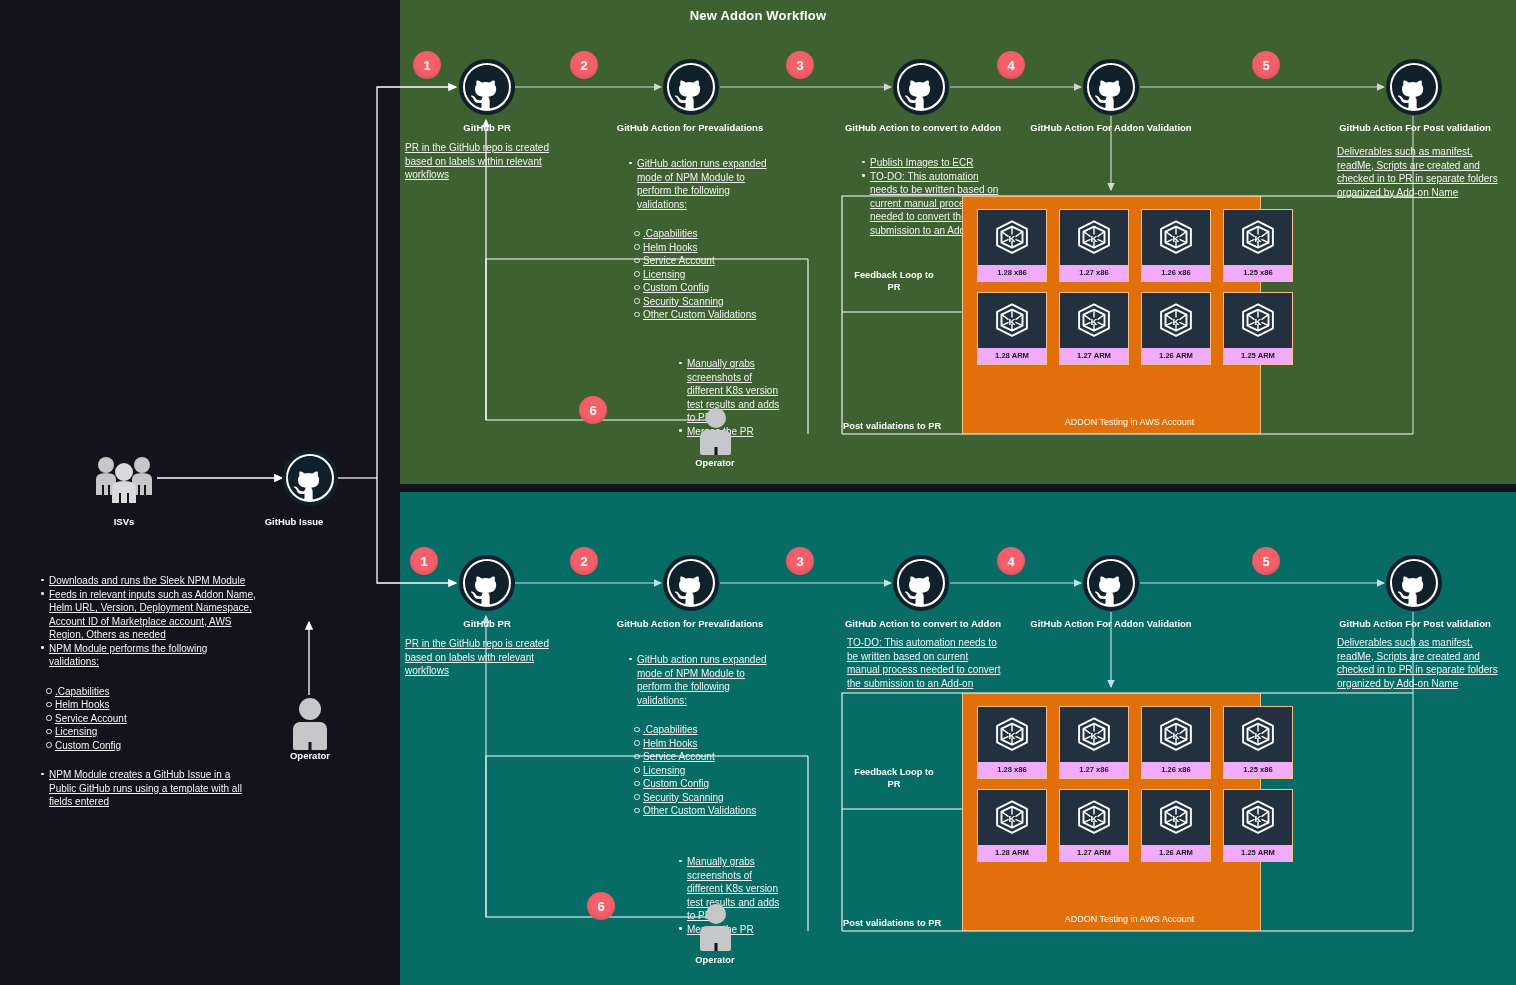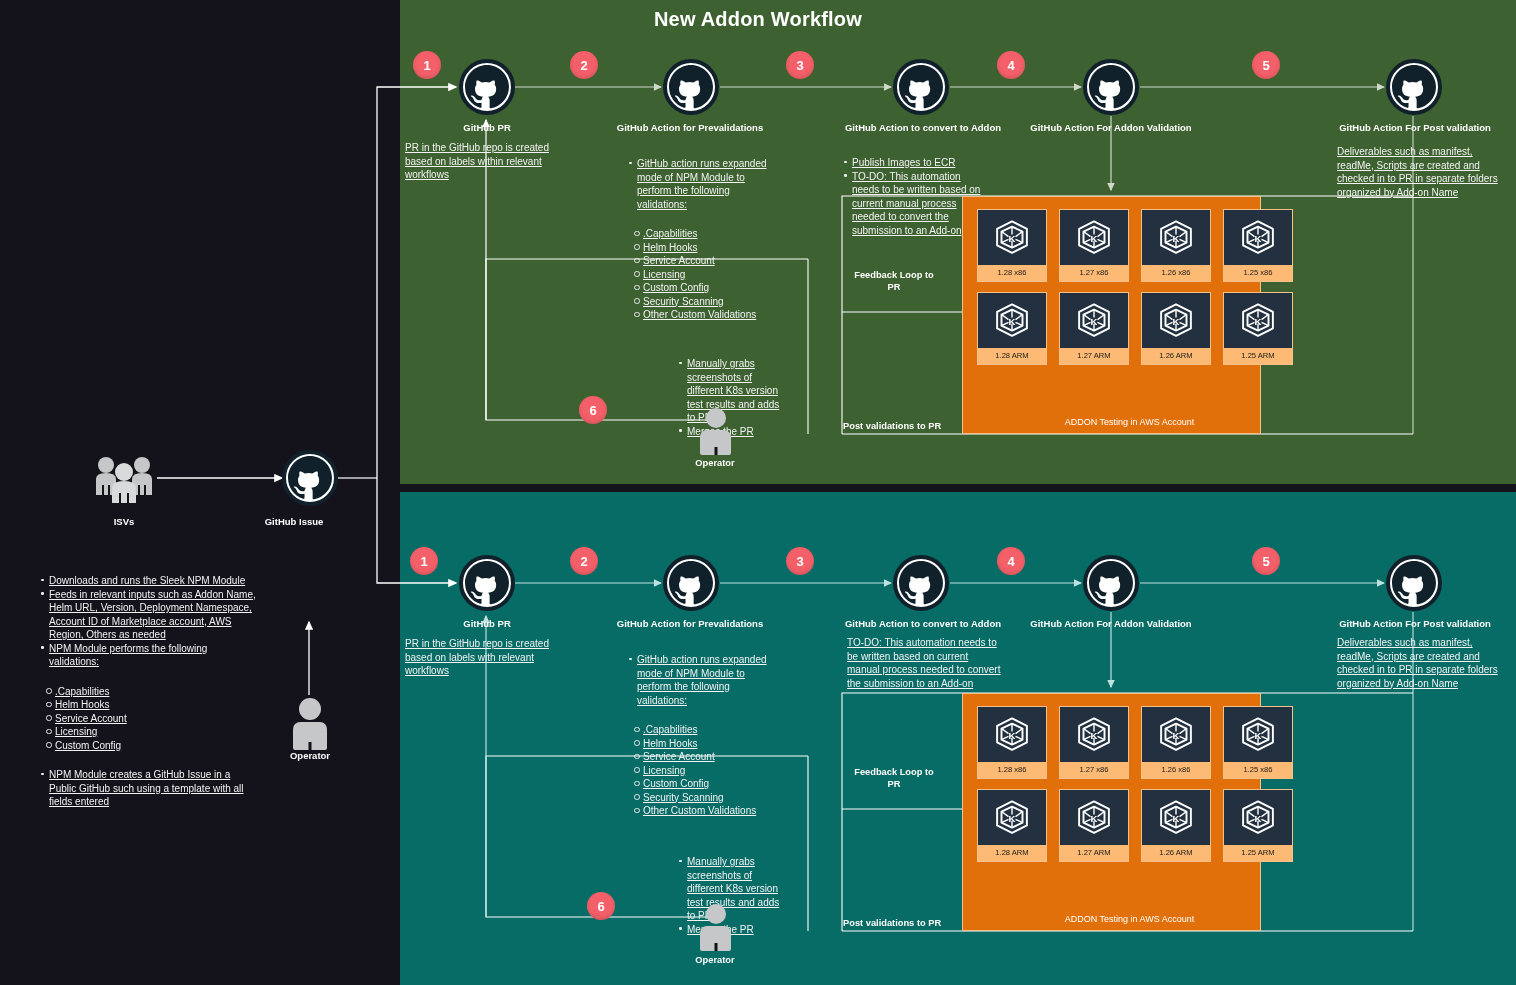--- a/index.html
+++ b/index.html
@@ -12,21 +12,21 @@
   }
   .stage { position: absolute; inset: 0; }
 
   
   .panel { position: absolute; }
   #panel-new    { left: 400px; top: 0px;   width: 1116px; height: 484px; background: #3d6130; }
   #panel-update { left: 400px; top: 492px; width: 1116px; height: 493px; background: #076b66; }
 
   .panel-title {
     position: absolute; left: 0; right: 0; top: 8px;
-    text-align: center; font-size: 20px; font-weight: bold;
+    text-align: center; font-size: 13px; font-weight: bold;
     color: #ffffff; letter-spacing: .2px;
   }
 
   
   .gh-node { position: absolute; width: 56px; height: 56px; }
   .gh-node .ring {
     width: 56px; height: 56px; border-radius: 50%;
     background: #ffffff; border: 4px solid #11212b;
     display: flex; align-items: center; justify-content: center;
     overflow: hidden;
@@ -89,22 +89,22 @@
   }
   .k8s-grid { position: absolute; left: 14px; top: 12px; display: grid;
     grid-template-columns: repeat(4, 70px); gap: 10px 12px; }
   .k8s-card { width: 70px; background: #ffffff; border: 1px solid #f5c089; }
   .k8s-card .thumb {
     height: 55px; background: #223040;
     display: flex; align-items: center; justify-content: center;
   }
   .k8s-card .thumb svg { width: 42px; height: 42px; }
   .k8s-card .cap {
-    font-size: 7.6px; font-weight: normal; color: #1a1a1a;
-    text-align: center; padding: 3px 0 4px; background: #fdba74;
+    font-size: 7.6px; font-weight: bold; color: #1a1a1a;
+    text-align: center; padding: 3px 0 4px; background: #f0abfc;
   }
   .orange-caption {
     position: absolute; left: 0; right: 0; bottom: 6px; text-align: center;
     font-size: 9px; color: #ffffff; padding-left: 36px;
   }
 
   
   .svg-layer { position: absolute; inset: 0; pointer-events: none; }
 
   .side-label {
@@ -194,21 +194,21 @@
       <li>NPM Module performs the following validations:</li>
     </ul>
     <ul class="lv2">
       <li>.Capabilities</li>
       <li>Helm Hooks</li>
       <li>Service Account</li>
       <li>Licensing</li>
       <li>Custom Config</li>
     </ul>
     <ul class="lv1">
-      <li>NPM Module creates a GitHub Issue in a Public GitHub such using a template with all fields entered</li>
+      <li>NPM Module creates a GitHub Issue in a Public GitHub runs using a template with all fields entered</li>
     </ul>
   </div>
 
   <div class="gh-node" style="left:282px; top:450px;">
     <div class="ring">
       <svg viewBox="0 0 16 16">
           <path fill="#11212b" d="M8 0C3.58 0 0 3.58 0 8c0 3.54 2.29 6.53 5.47 7.59.4.07.55-.17.55-.38 0-.19-.01-.82-.01-1.49-2.01.37-2.53-.49-2.69-.94-.09-.23-.48-.94-.82-1.13-.28-.15-.68-.52-.01-.53.63-.01 1.08.58 1.23.82.72 1.21 1.87.87 2.33.66.07-.52.28-.87.51-1.07-1.78-.2-2.91-.88-2.91-2.92 0-.58.21-1.11.55-1.52-.05-.14-.24-.69.05-1.44 0 0 .56-.18 1.84.68a5.4 5.4 0 0 1 1.4-.19c.48 0 .96.06 1.4.19 1.28-.87 1.84-.68 1.84-.68.29.75.1 1.3.05 1.44.34.41.55.93.55 1.52 0 2.05-1.14 2.72-2.92 2.92.3.26.56.76.56 1.54 0 1.11-.01 2.01-.01 2.29 0 .21.15.46.55.38A8 8 0 0 0 16 8c0-4.42-3.58-8-8-8z"></path>
         </svg>
     </div>
   </div>
@@ -264,21 +264,21 @@
   </div>
 
   <div class="gh-node" style="left:893px; top:59px;">
     <div class="ring">
       <svg viewBox="0 0 16 16">
           <path fill="#11212b" d="M8 0C3.58 0 0 3.58 0 8c0 3.54 2.29 6.53 5.47 7.59.4.07.55-.17.55-.38 0-.19-.01-.82-.01-1.49-2.01.37-2.53-.49-2.69-.94-.09-.23-.48-.94-.82-1.13-.28-.15-.68-.52-.01-.53.63-.01 1.08.58 1.23.82.72 1.21 1.87.87 2.33.66.07-.52.28-.87.51-1.07-1.78-.2-2.91-.88-2.91-2.92 0-.58.21-1.11.55-1.52-.05-.14-.24-.69.05-1.44 0 0 .56-.18 1.84.68a5.4 5.4 0 0 1 1.4-.19c.48 0 .96.06 1.4.19 1.28-.87 1.84-.68 1.84-.68.29.75.1 1.3.05 1.44.34.41.55.93.55 1.52 0 2.05-1.14 2.72-2.92 2.92.3.26.56.76.56 1.54 0 1.11-.01 2.01-.01 2.29 0 .21.15.46.55.38A8 8 0 0 0 16 8c0-4.42-3.58-8-8-8z"></path>
         </svg>
     </div>
   </div>
   <div class="node-label" style="left:838px; top:122px; width:170px;">GitHub Action to convert to Addon</div>
-  <div class="blk" style="left:827px; top:140px; width:172px;">
+  <div class="blk" style="left:845px; top:140px; width:172px;">
     <ul class="lv1">
       <li>Publish Images to ECR</li>
       <li>TO-DO: This automation needs to be written based on current manual process needed to convert the submission to an Add-on</li>
     </ul>
   </div>
 
   <div class="gh-node" style="left:1083px; top:59px;">
     <div class="ring">
       <svg viewBox="0 0 16 16">
           <path fill="#11212b" d="M8 0C3.58 0 0 3.58 0 8c0 3.54 2.29 6.53 5.47 7.59.4.07.55-.17.55-.38 0-.19-.01-.82-.01-1.49-2.01.37-2.53-.49-2.69-.94-.09-.23-.48-.94-.82-1.13-.28-.15-.68-.52-.01-.53.63-.01 1.08.58 1.23.82.72 1.21 1.87.87 2.33.66.07-.52.28-.87.51-1.07-1.78-.2-2.91-.88-2.91-2.92 0-.58.21-1.11.55-1.52-.05-.14-.24-.69.05-1.44 0 0 .56-.18 1.84.68a5.4 5.4 0 0 1 1.4-.19c.48 0 .96.06 1.4.19 1.28-.87 1.84-.68 1.84-.68.29.75.1 1.3.05 1.44.34.41.55.93.55 1.52 0 2.05-1.14 2.72-2.92 2.92.3.26.56.76.56 1.54 0 1.11-.01 2.01-.01 2.29 0 .21.15.46.55.38A8 8 0 0 0 16 8c0-4.42-3.58-8-8-8z"></path>

